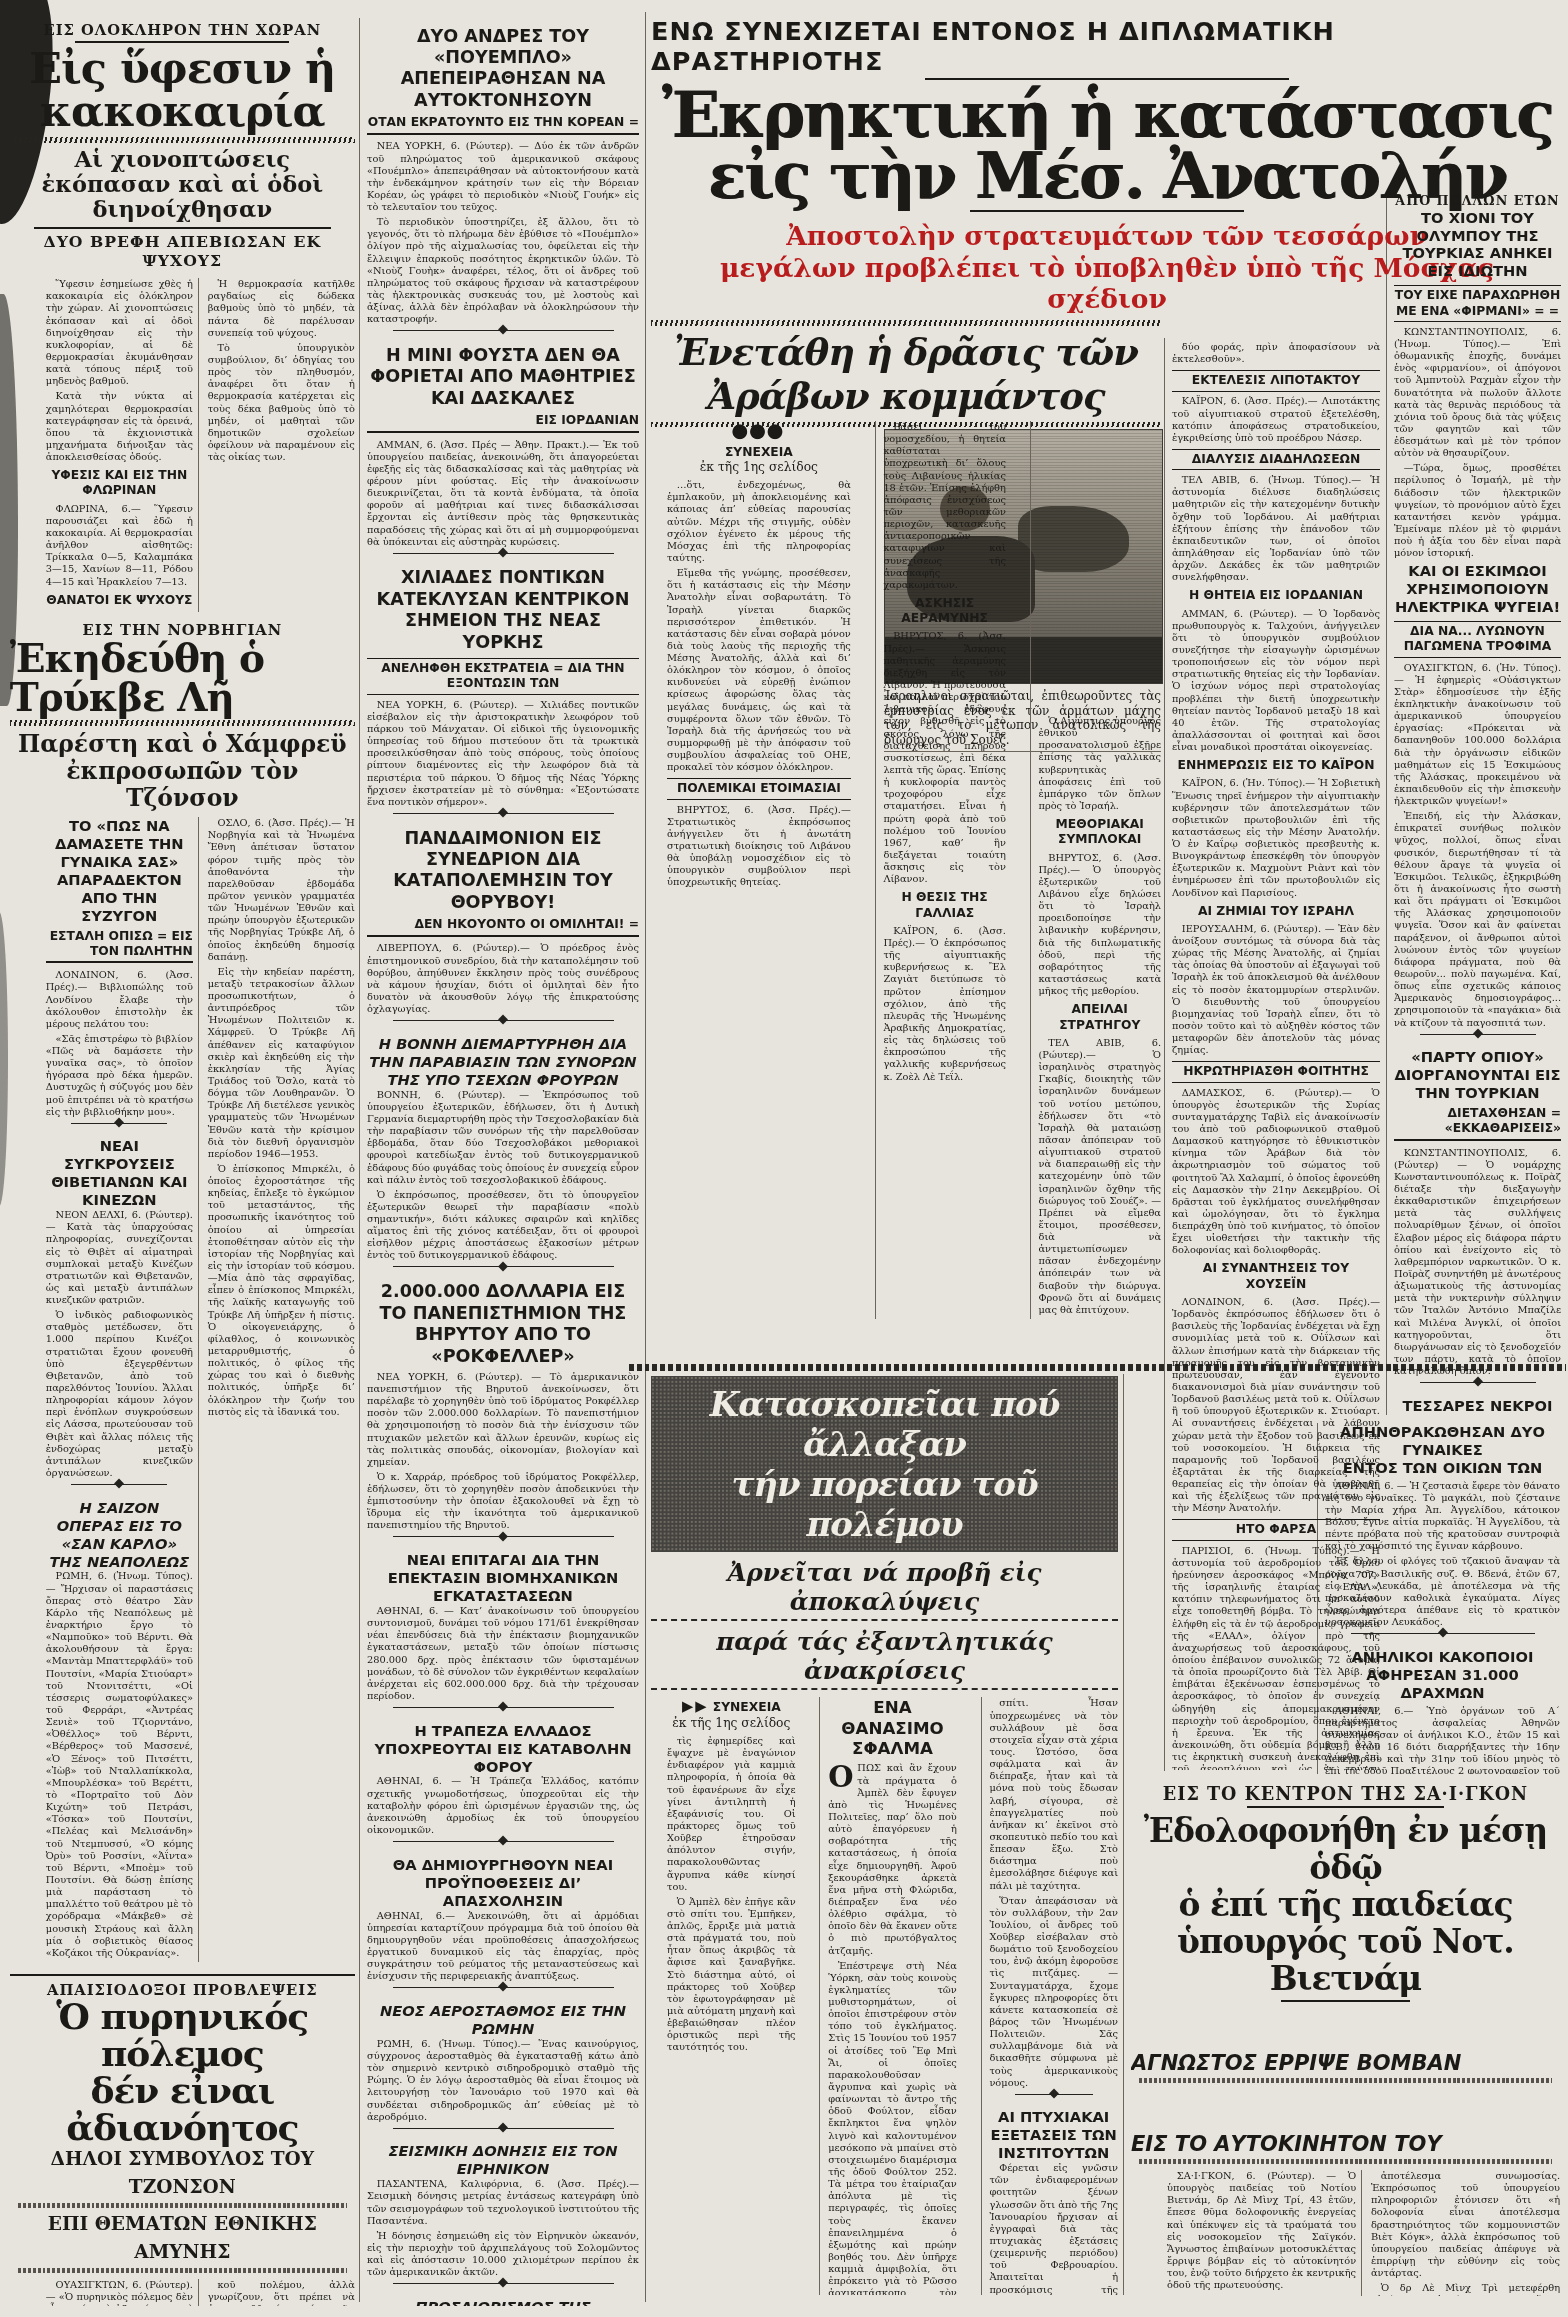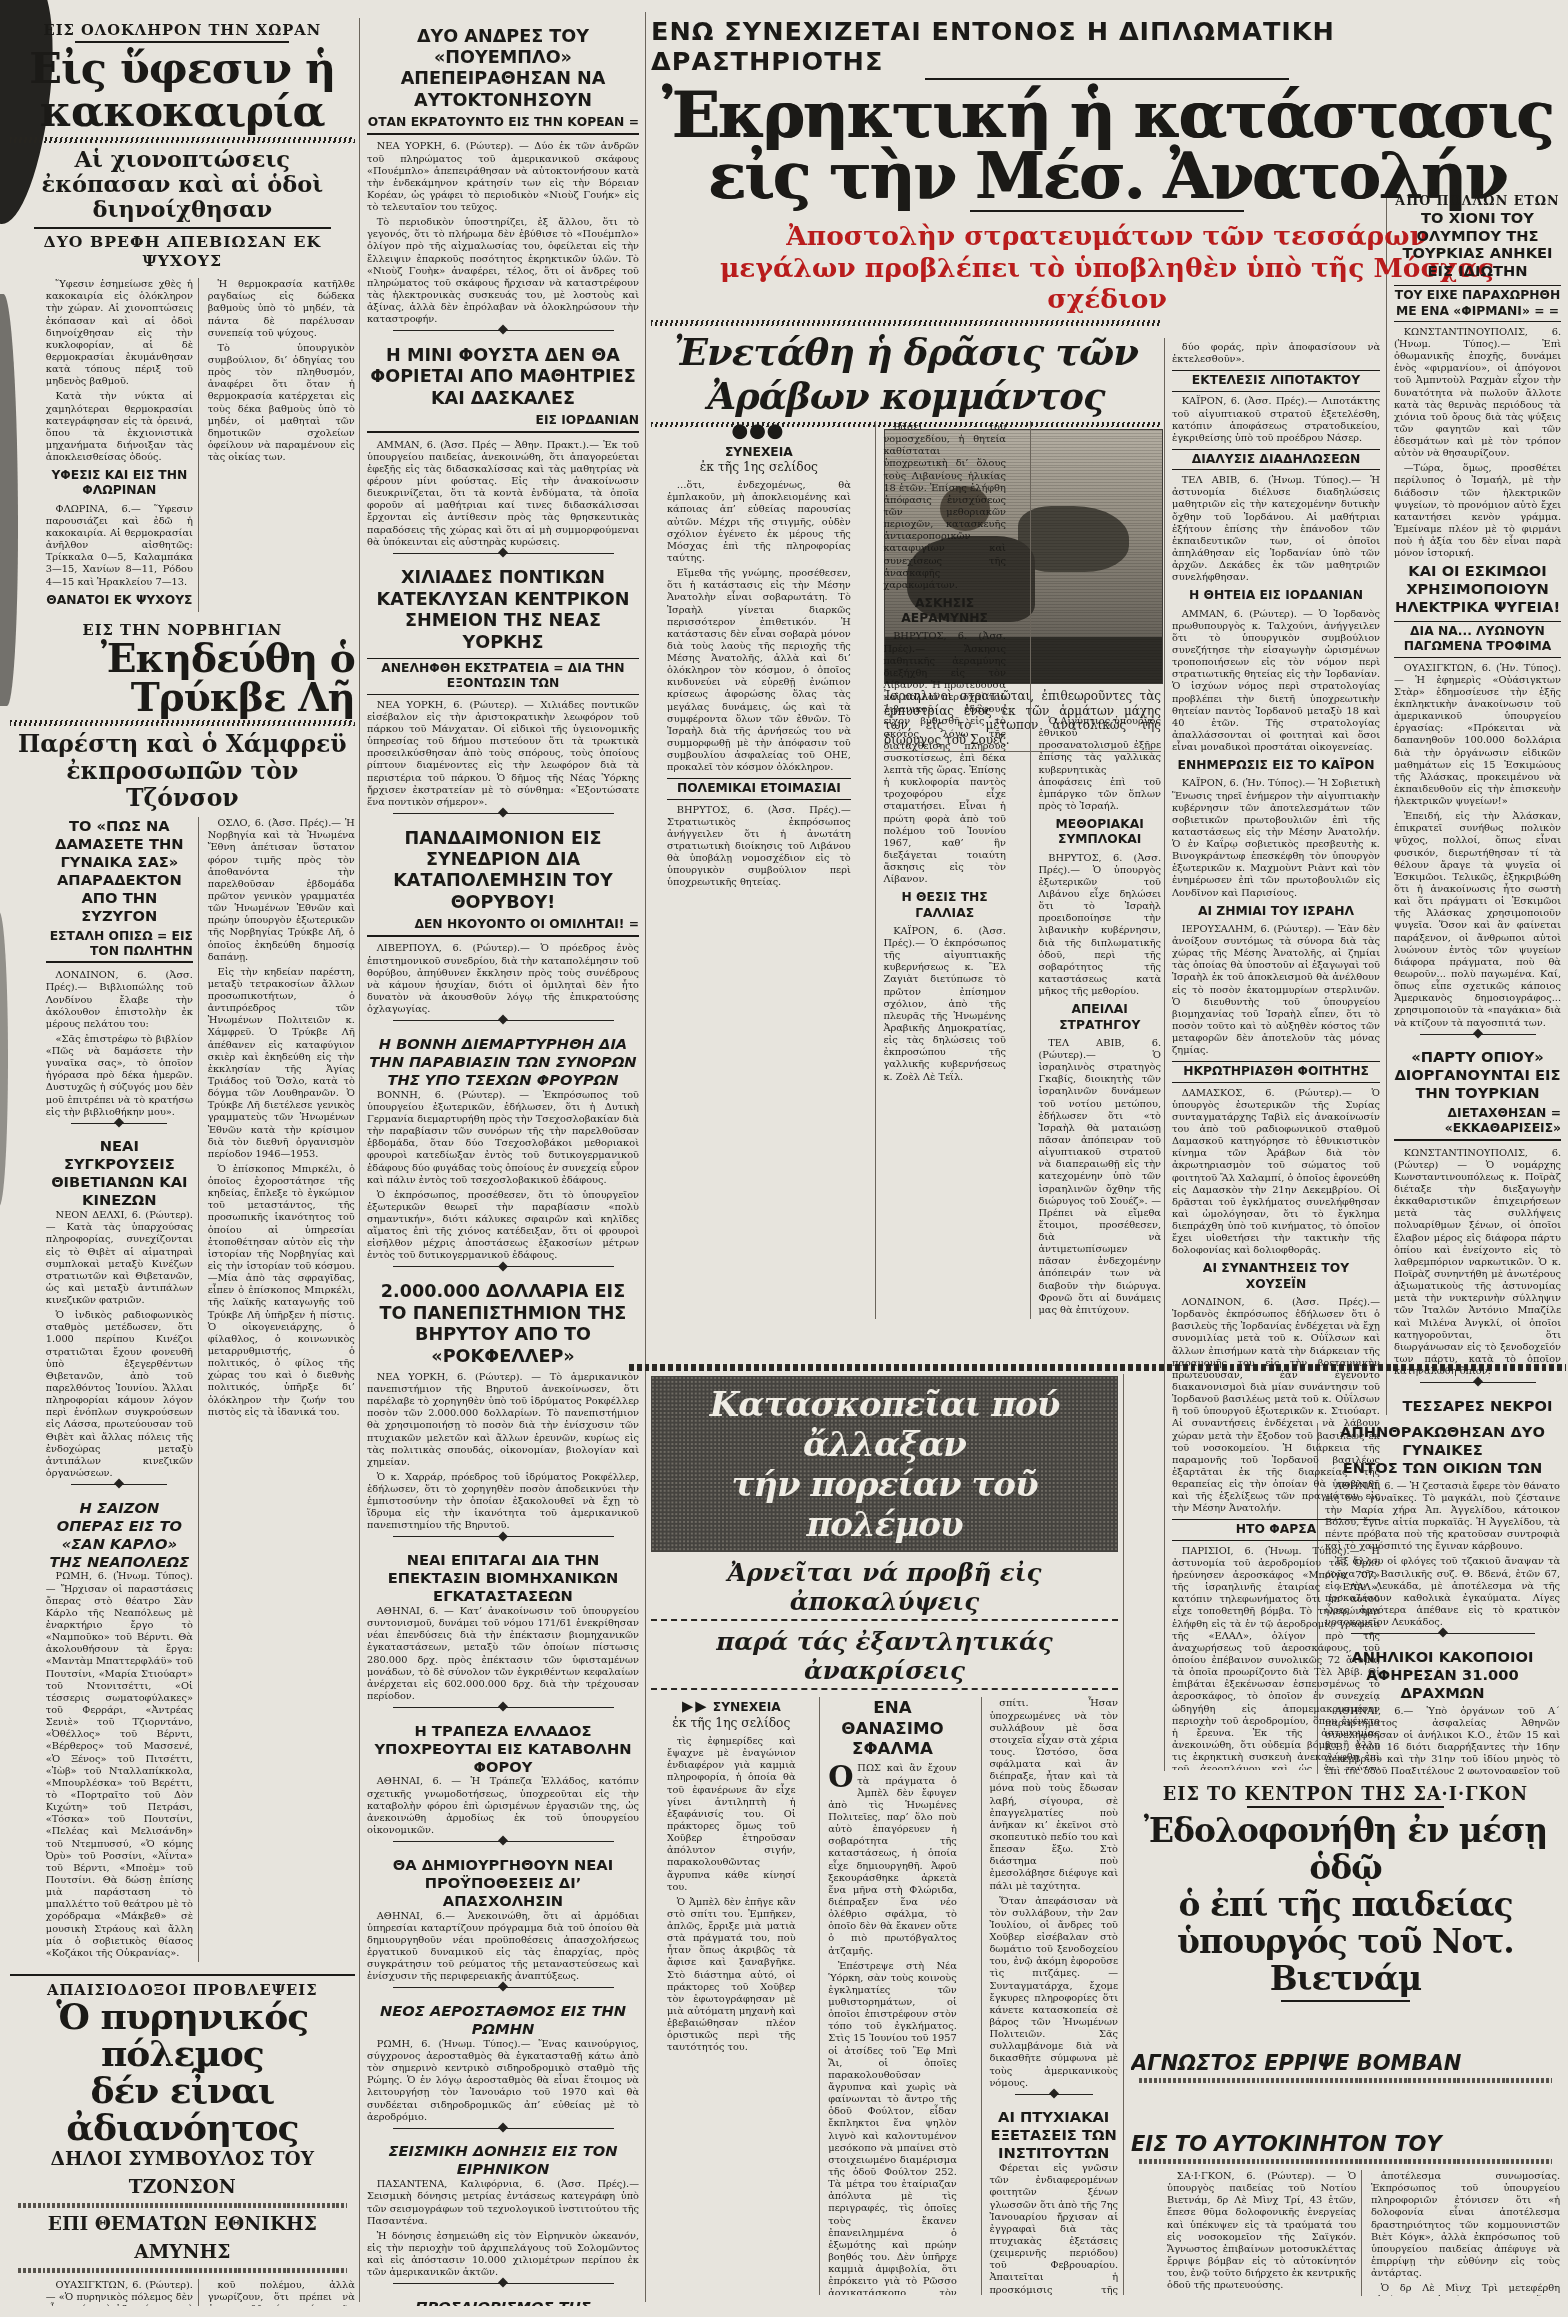--- a/index.html
+++ b/index.html
@@ -30,21 +30,21 @@
   
   .wx-h{font-weight:700;font-size:43px;line-height:1;text-align:center;letter-spacing:-1px;margin:2px 0;}
   .wx-d{font-weight:700;font-size:22.5px;line-height:1.12;text-align:center;margin:3.9px 9.8px;}
   .wx-d2{font-weight:700;font-size:15.7px;letter-spacing:1px;text-align:center;border-top:2px solid #1b1a17;
          width:86%;margin:3.9px auto 7.8px auto;padding-top:3.9px;}
   .me-kick{font-family:"DejaVu Sans",sans-serif;font-weight:700;font-size:25.5px;text-align:left;letter-spacing:1px;}
   .me-h{font-weight:700;font-size:63px;line-height:.98;text-align:center;letter-spacing:-2px;
         text-shadow:1px 0 currentColor;}
   .me-d{font-weight:700;font-size:26.5px;line-height:1.2;text-align:center;color:#b91c1c;margin-top:7.8px;}
   .me-ban{font-weight:700;font-style:italic;font-size:37px;text-align:center;letter-spacing:-1px;}
-  .tr-h{font-weight:700;font-size:39px;line-height:1;text-align:right;letter-spacing:-1px;}
+  .tr-h{font-weight:700;font-size:39px;line-height:1;text-align:left;letter-spacing:-1px;}
   .tr-d{font-weight:700;font-size:23.5px;line-height:1.15;text-align:center;margin:4.9px 3.9px;}
   .nu-h{font-weight:700;font-size:36px;line-height:1.02;text-align:center;letter-spacing:-1px;}
   .nu-d{font-weight:700;font-size:18.6px;text-align:center;line-height:1.5;}
   .screen{background:repeating-linear-gradient(90deg,#57534c 0 2.9px,transparent 2.9px 4.9px);height:4.9px;margin:2px 7.8px;}
   .sg-h{font-weight:700;font-size:33px;line-height:1.12;text-align:center;letter-spacing:-1px;}
   .sg-d{font-family:"DejaVu Sans",sans-serif;font-weight:700;font-style:italic;font-size:21px;
         text-align:left;line-height:1.25;margin-top:48px;}
   .spy-ban{background:#45433f;background-image:radial-gradient(#706c64 1px,transparent 1.2px);
            background-size:3.9px 3.9px;color:#efece4;font-weight:700;font-style:italic;font-size:34px;
            line-height:1.18;text-align:center;padding:7.8px 3.9px;letter-spacing:-1px;}

